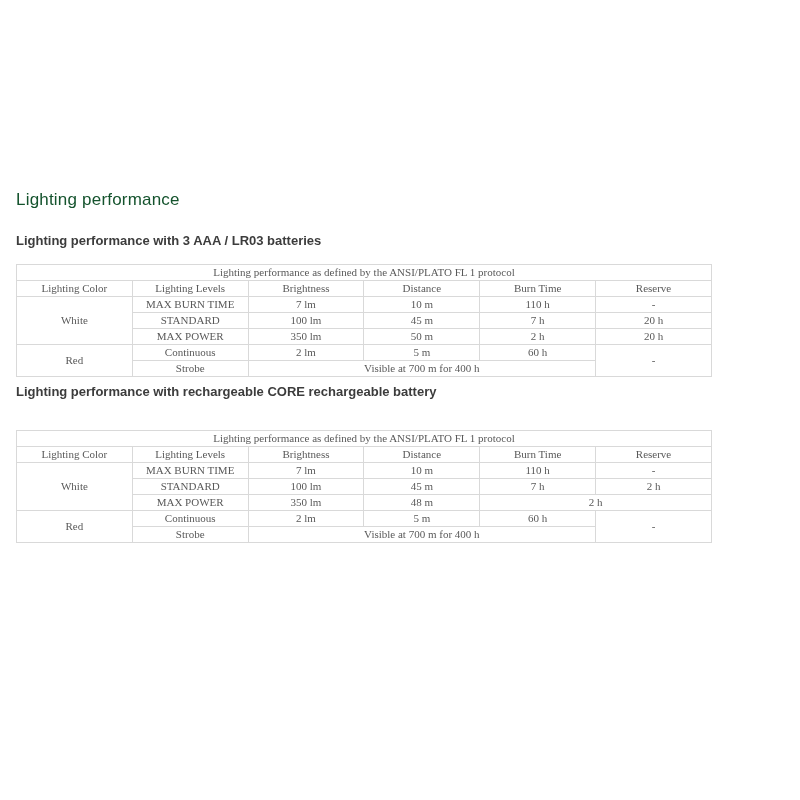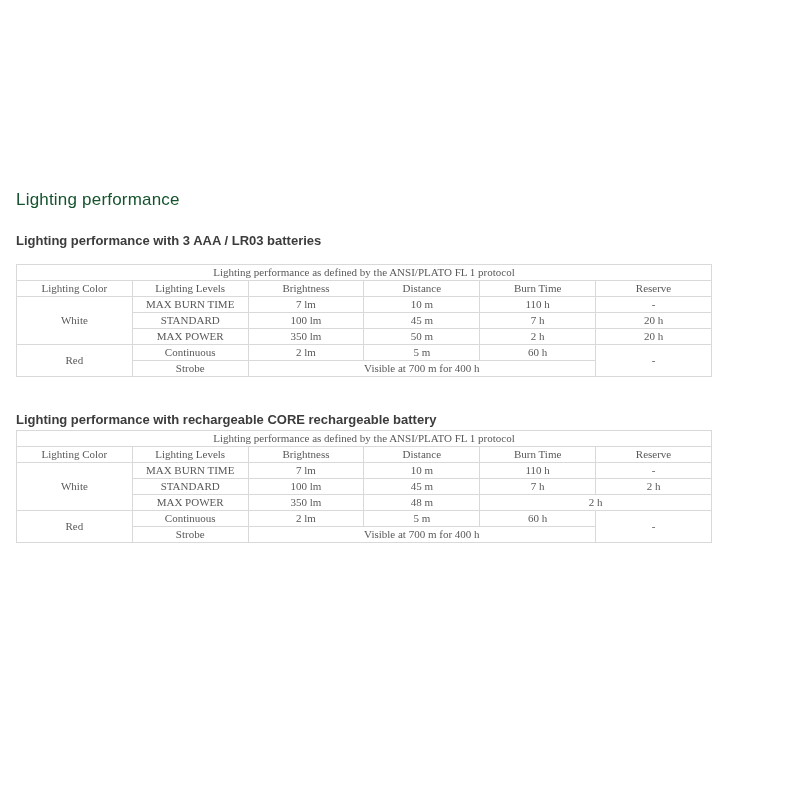--- a/index.html
+++ b/index.html
@@ -21,21 +21,21 @@
     letter-spacing: 0.2px;
   }
   .section-heading {
     position: absolute;
     left: 16px;
     font-size: 13px;
     font-weight: bold;
     color: #3c3c3c;
   }
   #heading-1 { top: 233px; }
-  #heading-2 { top: 412px; text-align: center; }
+  #heading-2 { top: 384px; text-align: center; }
   table.spec-table {
     position: absolute;
     left: 16px;
     width: 696px;
     border-collapse: collapse;
     table-layout: fixed;
     font-family: Liberation Serif, serif;
   }
   #table-1 { top: 264px; }
   #table-2 { top: 430px; }

